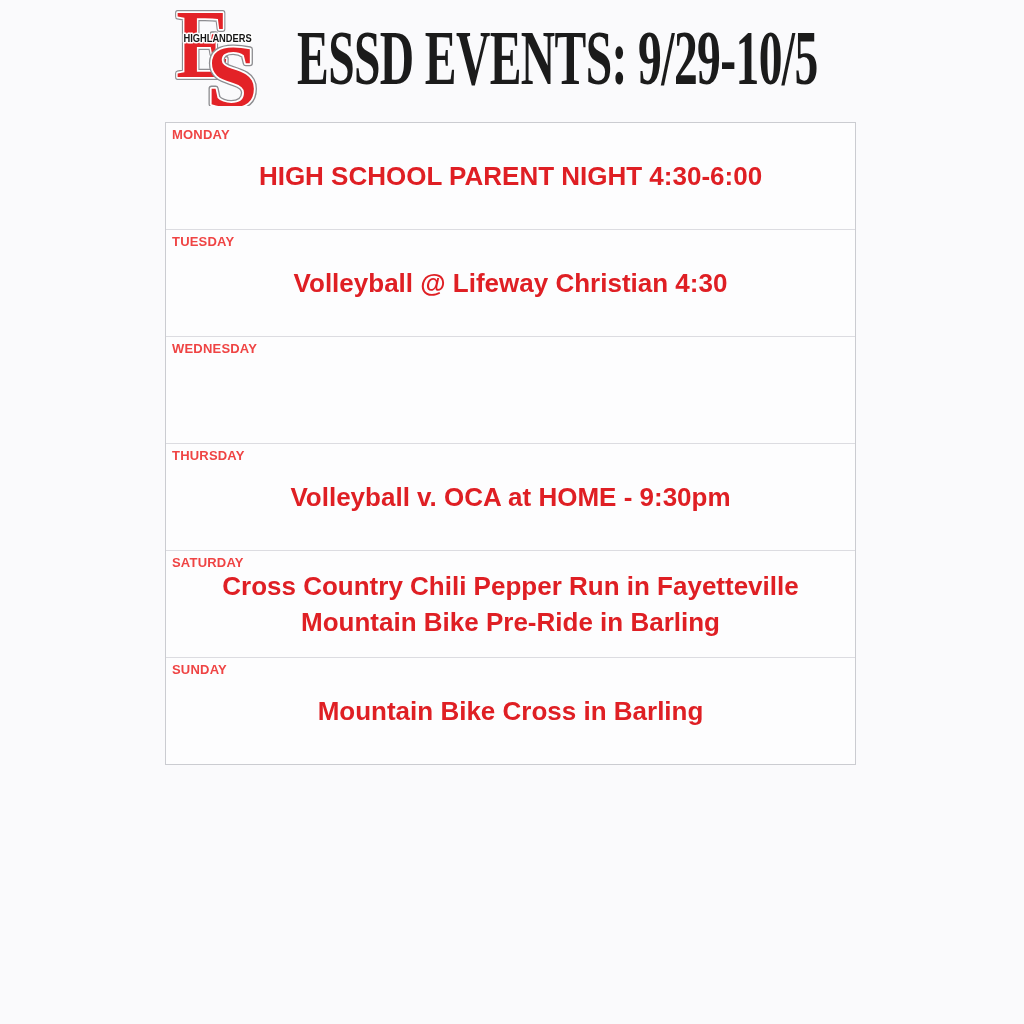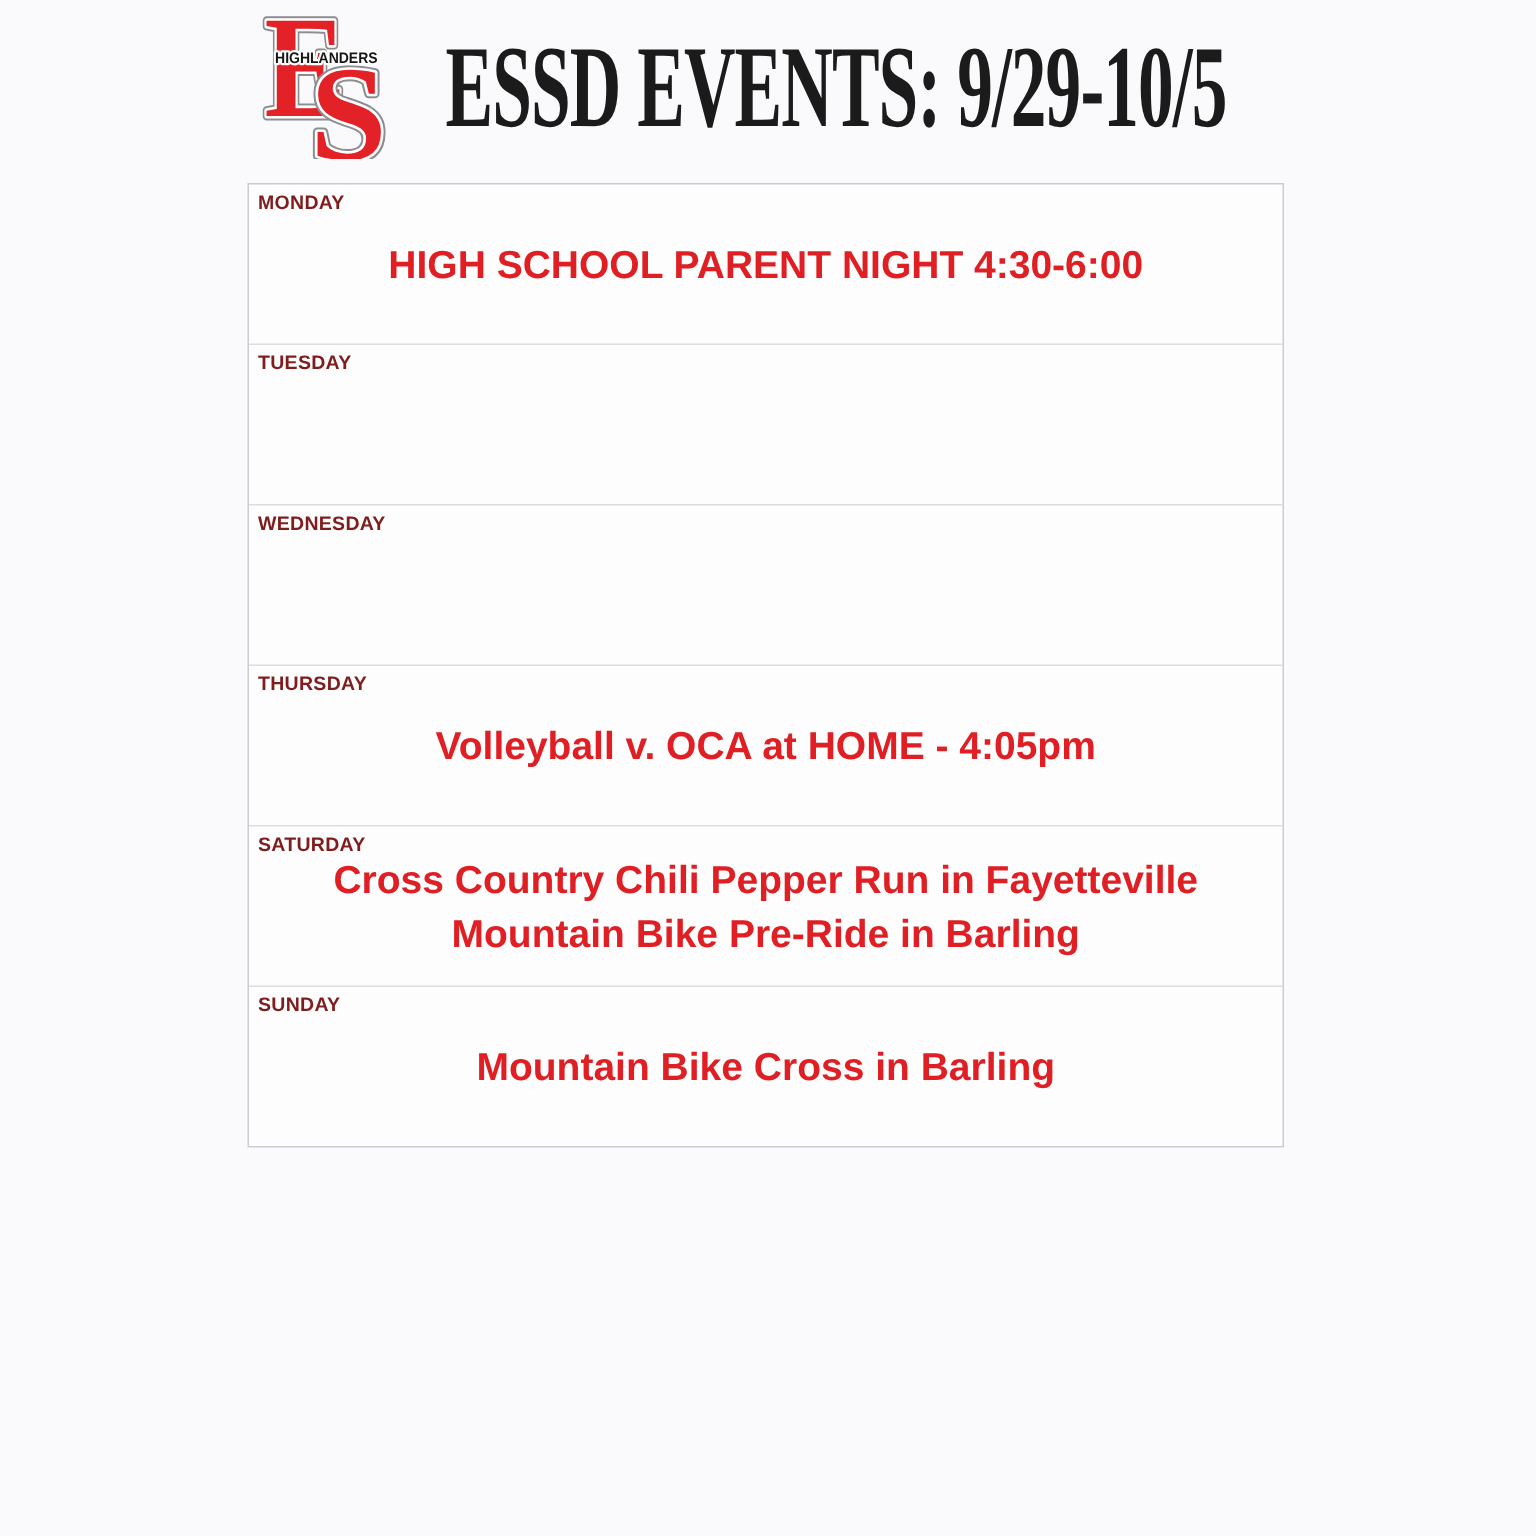--- a/index.html
+++ b/index.html
@@ -86,21 +86,21 @@
   }
   .cal-row:last-child {
     border-bottom: none;
     text-decoration: underline;
   }
   .day-label {
     position: absolute;
     top: 4px; left: 6px;
     font-size: 13px;
     font-weight: 700;
-    color: #7f1d1d;
+    color: #ef4444;
     letter-spacing: 0.2px;
   }
   .events {
     position: absolute;
     left: 0; top: 0; right: 0; bottom: 0;
     display: flex;
     flex-direction: column;
     align-items: center;
     justify-content: center;
     text-align: center;
@@ -137,32 +137,33 @@
   <div class="cal-row">
     <div class="day-label">MONDAY</div>
     <div class="events">
       <div class="event-line">HIGH SCHOOL PARENT NIGHT 4:30-6:00</div>
     </div>
   </div>
 
   <div class="cal-row">
     <div class="day-label">TUESDAY</div>
     <div class="events">
+      <div class="event-line">Volleyball @ Lifeway Christian 4:30</div>
     </div>
   </div>
 
   <div class="cal-row">
     <div class="day-label">WEDNESDAY</div>
     <div class="events"></div>
   </div>
 
   <div class="cal-row">
     <div class="day-label">THURSDAY</div>
     <div class="events">
-      <div class="event-line">Volleyball v. OCA at HOME - 4:05pm</div>
+      <div class="event-line">Volleyball v. OCA at HOME - 9:30pm</div>
     </div>
   </div>
 
 
   <div class="cal-row">
     <div class="day-label">SATURDAY</div>
     <div class="events">
       <div class="event-line">Cross Country Chili Pepper Run in Fayetteville</div>
       <div class="event-line">Mountain Bike Pre-Ride in Barling</div>
     </div>

